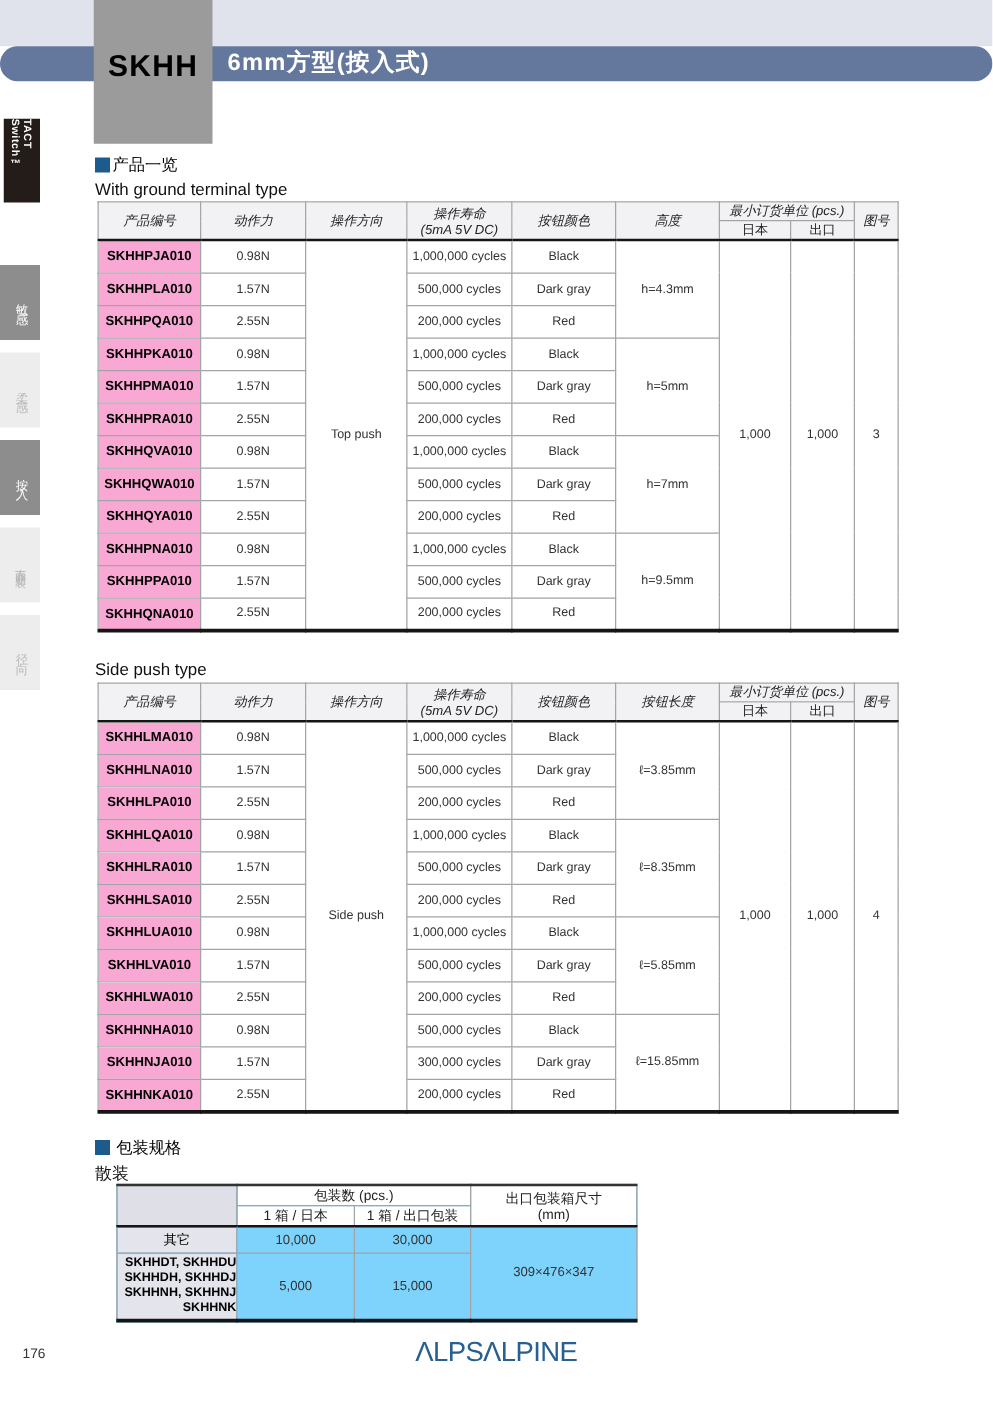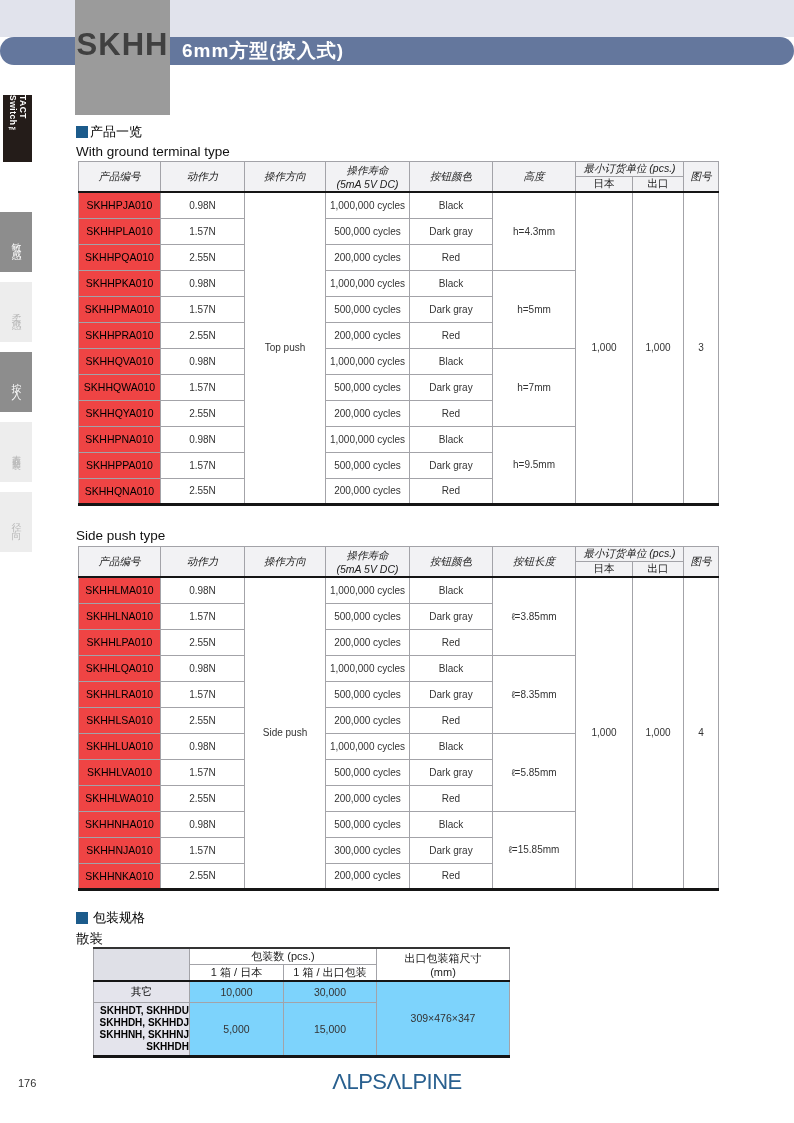--- a/index.html
+++ b/index.html
@@ -8,22 +8,22 @@
     font-family:"Liberation Sans","DejaVu Sans",sans-serif;color:#111;
     overflow:hidden;
   }
   
   .band-top{position:absolute;left:0;top:0;width:794px;height:37px;background:#e1e3ec;}
   .band-blue{position:absolute;left:0;top:37px;width:794px;height:28px;background:#64779d;border-radius:14px;}
   .band-blue .title{display:block;line-height:28px;padding-left:182px;color:#fff;
     font-size:19px;font-weight:bold;letter-spacing:1px;}
   .series-box{position:absolute;left:75px;top:0;width:95px;height:115px;background:#9b9b9b;
     text-align:center;}
-  .series-box span{display:inline-block;margin-top:27px;color:#404040;font-weight:bold;
-    font-size:31px;letter-spacing:1px;}
+  .series-box span{display:inline-block;margin-top:40px;color:#000000;font-weight:bold;
+    font-size:24px;letter-spacing:1px;}
   
   .tact-box{position:absolute;left:3px;top:95px;width:29px;height:67px;background:#241c19;
     color:#fff;display:flex;align-items:center;justify-content:center;
     writing-mode:vertical-rl;font-size:8.5px;font-weight:bold;letter-spacing:0.5px;}
   .side-tab{position:absolute;left:0;width:32px;height:60px;display:flex;align-items:center;
     justify-content:center;writing-mode:vertical-rl;text-orientation:upright;}
   .side-tab.dark{background:#8d8d8d;color:#ffffff;}
   .side-tab.light{background:#ededed;color:#b9b9b9;}
   .side-tab .t2{font-size:10px;letter-spacing:7px;}
   .side-tab .t4{font-size:9px;letter-spacing:2px;}
@@ -37,21 +37,21 @@
   table.ptable{position:absolute;left:78px;border-collapse:collapse;table-layout:fixed;
     background:#fff;font-size:10px;color:#333;
     border:1px solid #999;border-top:1px solid #555;border-bottom:3px solid #151515;}
   .ptable th,.ptable td{border:1px solid #a3a3a8;text-align:center;vertical-align:middle;
     padding:0;overflow:hidden;}
   .ptable thead th{font-weight:normal;font-size:10.5px;background:#f2f2f4;color:#222;}
   .ptable thead tr.h1{height:14px;font-style:italic;}
   .ptable thead tr.h2{height:13px;}
   .ptable th.hsep,.ptable thead tr.h2 th{border-bottom:2px solid #151515;}
   .ptable tbody tr{height:26px;}
-  .ptable td.part{font-weight:normal;background:#ef4444;color:#000;font-size:10.5px;}
+  .ptable td.part{font-weight:bold;background:#f9a8d4;color:#000;font-size:10.5px;}
   
   table.pkg{position:absolute;left:93px;top:947px;border-collapse:collapse;table-layout:fixed;
     background:#7dd3fc;font-size:10.5px;color:#333;
     border:1px solid #999;border-top:2px solid #333;border-bottom:3px solid #151515;}
   .pkg th,.pkg td{border:1px solid #a3a3a8;text-align:center;vertical-align:middle;
     padding:0;overflow:hidden;}
   .pkg thead th{font-weight:normal;font-size:11px;color:#222;background:#fff;}
   .pkg thead tr.h1{height:16px;}
   .pkg thead tr.h2{height:15px;}
   .pkg th.corner{background:#dfe0e7;}
@@ -370,21 +370,21 @@
       <td class="lbl">其它</td>
       <td>10,000</td>
       <td>30,000</td>
       <td rowspan="2">309×476×347</td>
     </tr>
     <tr class="r2">
       <td class="lbl multi">
         <div>SKHHDT, SKHHDU</div>
         <div>SKHHDH, SKHHDJ</div>
         <div>SKHHNH, SKHHNJ</div>
-        <div>SKHHDH</div>
+        <div>SKHHNK</div>
       </td>
       <td>5,000</td>
       <td>15,000</td>
     </tr>
   </tbody>
 </table>
 
 <div class="page-num">176</div>
 <div class="logo">ΛLPSΛLPINE</div>
 

